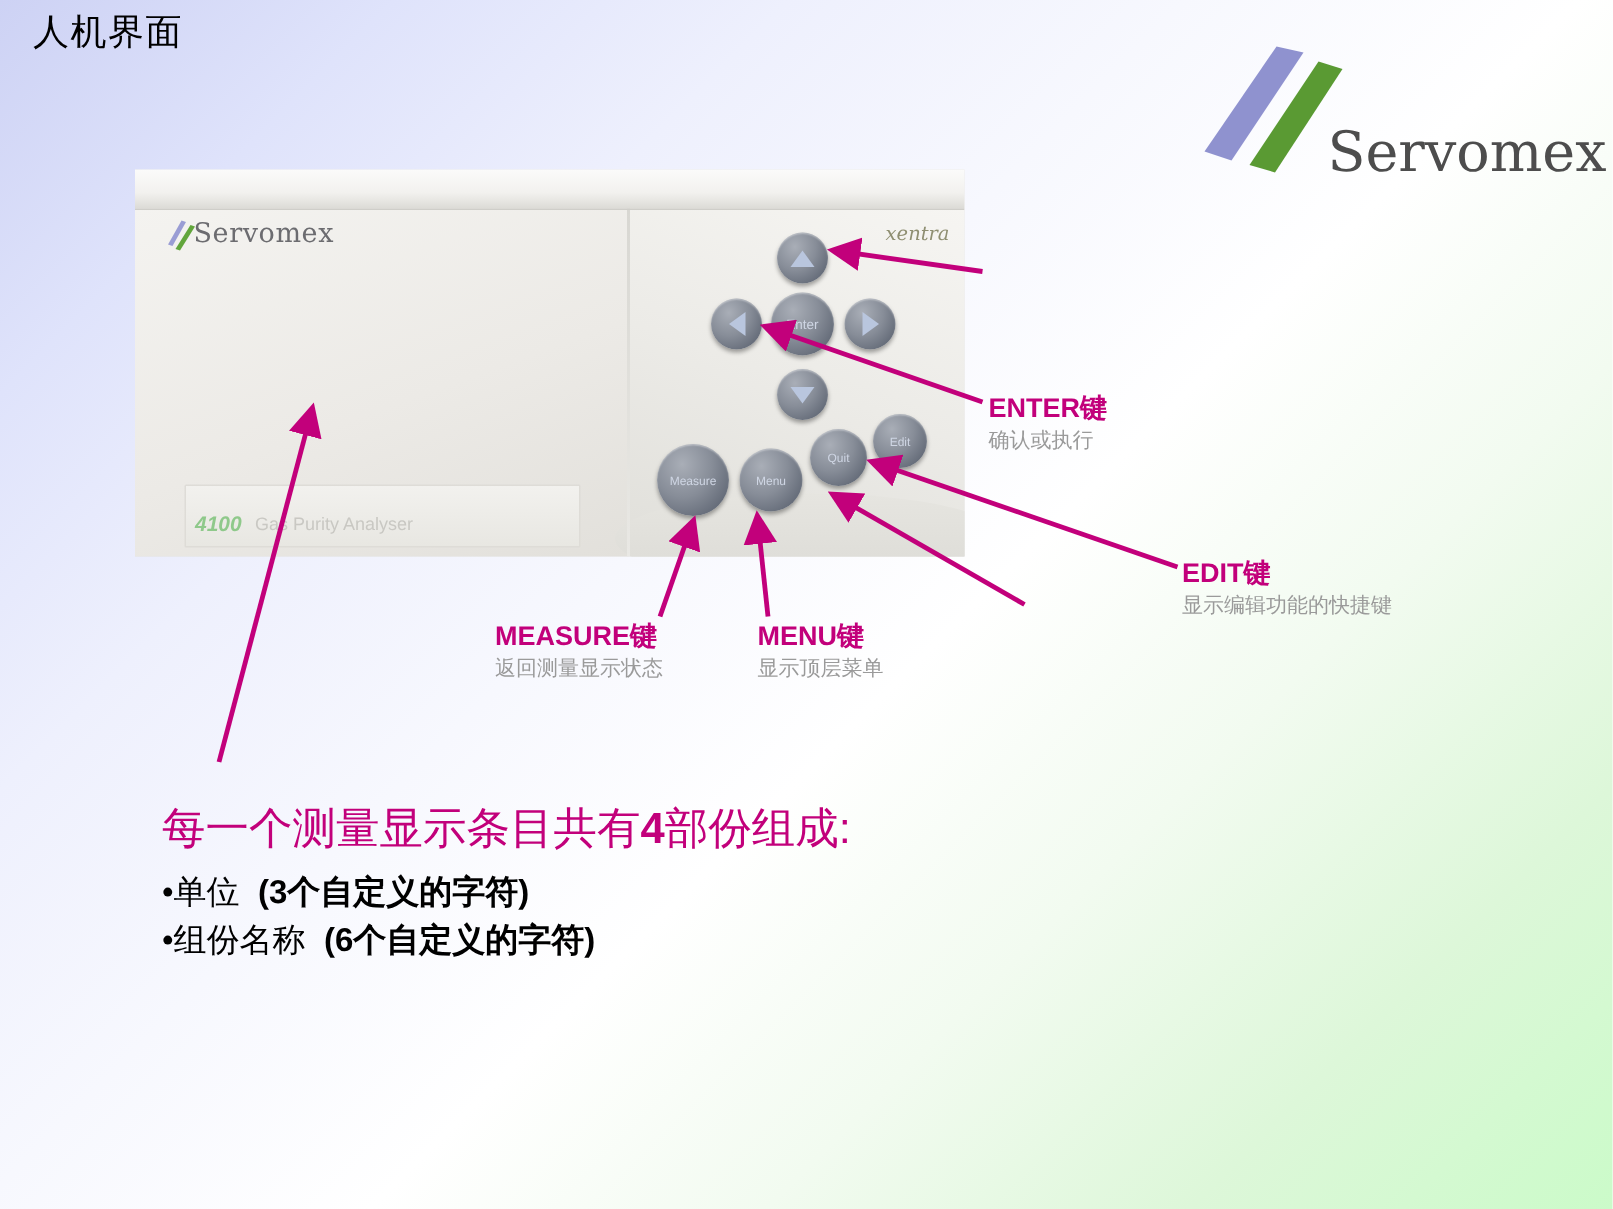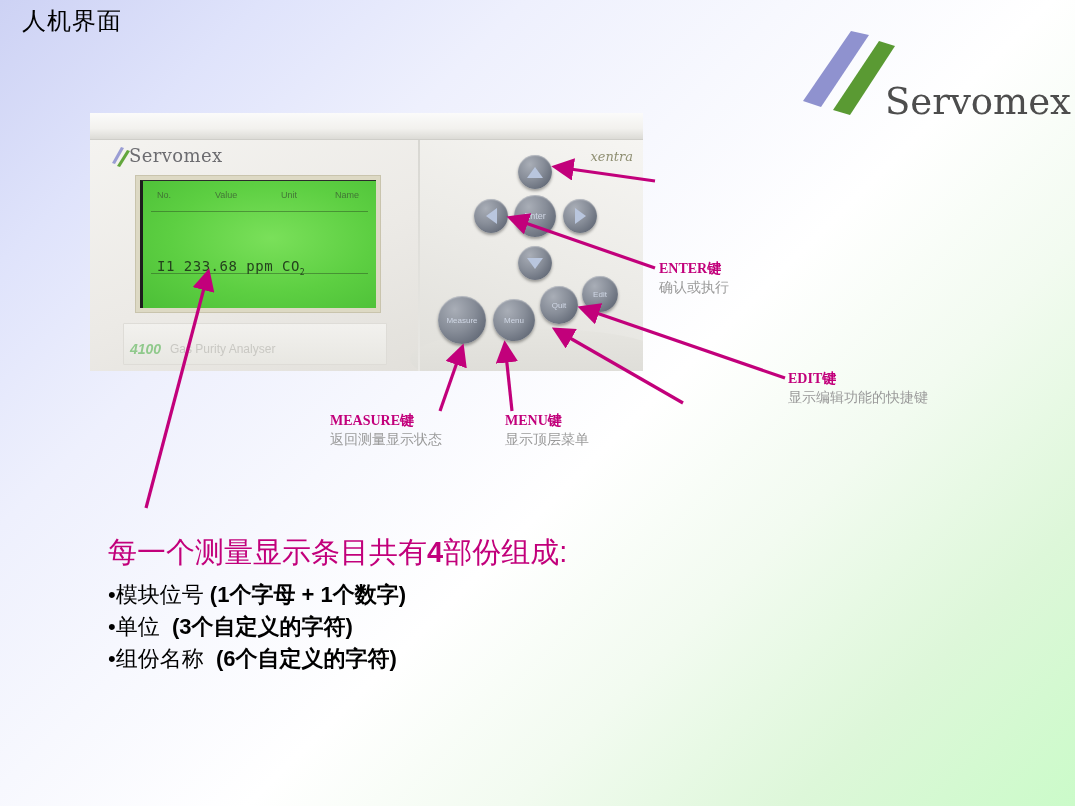--- a/index.html
+++ b/index.html
@@ -218,23 +218,23 @@
     width: 0; height: 0;
   }
   .tri-up    { border-left: 8px solid transparent; border-right: 8px solid transparent; border-bottom: 11px solid #b9c6de; }
   .tri-down  { border-left: 8px solid transparent; border-right: 8px solid transparent; border-top: 11px solid #b9c6de; }
   .tri-left  { border-top: 8px solid transparent; border-bottom: 8px solid transparent; border-right: 11px solid #b9c6de; }
   .tri-right { border-top: 8px solid transparent; border-bottom: 8px solid transparent; border-left: 11px solid #b9c6de; }
 
   
   .callout { position: absolute; }
   .co-title {
-    font-family: Liberation Serif, serif;
+    font-family: Liberation Sans, sans-serif;
     font-weight: bold;
-    font-size: 14px;
+    font-size: 18px;
     color: #c2007b;
     white-space: nowrap;
   }
   .co-title .cn { color: #c2007b; font-weight: bold; }
   .co-sub {
     font-family: "Liberation Sans", sans-serif;
     font-size: 14px;
     color: #9a9a9a;
     white-space: nowrap;
     margin-top: 1px;
@@ -301,36 +301,20 @@
     <div class="dev-split"></div>
     <div class="dev-topbar"></div>
 
     <svg class="dev-brand-mark" viewBox="0 0 22 22">
       <path d="M11 1 L14 2 L5 18 L2 17 Z" fill="#9a9dd4"></path>
       <path d="M17 4 L20 5 L10 21 L7 20 Z" fill="#62a63c"></path>
     </svg>
     <div class="dev-brand">Servomex</div>
     <div class="dev-model">xentra</div>
 
-    <div class="lcd-frame">
-      <div class="lcd">
-        <div class="lcd-head">
-          <span style="left:14px;">No.</span>
-          <span style="left:72px;">Value</span>
-          <span style="left:138px;">Unit</span>
-          <span style="left:192px;">Name</span>
-        </div>
-        <div class="lcd-rule" style="top:30px;"></div>
-        <div class="lcd-rows">
-          <div><span>I1 233.68 ppm CO</span><sub>2</sub></div>
-          
-        </div>
-        <div class="lcd-rule" style="top:92px;"></div>
-      </div>
-    </div>
 
     <div class="dev-footplate"></div>
     <div class="dev-4100">4100</div>
     <div class="dev-analyser">Gas Purity Analyser</div>
 
     <div class="key key-arrow" style="left:428px; top:42px;">
       <div class="tri tri-up"></div>
     </div>
     <div class="key key-arrow" style="left:384px; top:86px;">
       <div class="tri tri-left"></div>
@@ -400,23 +384,20 @@
   <div class="callout" style="left:505px; top:412px;">
     <div class="co-title"><span>MENU</span><span class="cn">键</span></div>
     <div class="co-sub">显示顶层菜单</div>
   </div>
 
 
   <div id="body-block">
     <div id="body-heading"><span>每一个测量显示条目共有</span><b>4</b><span>部份组成:</span></div>
 
     <div class="bullet-line">
-      <span class="dot">•</span><span>模块位号</span>&nbsp;<b>(1个字母 + 1个数字)</b>
-    </div>
-    <div class="bullet-line">
       <span class="dot">•</span><span>单位</span>&nbsp;&nbsp;<b>(3个自定义的字符)</b>
     </div>
     <div class="bullet-line">
       <span class="dot">•</span><span>组份名称</span>&nbsp;&nbsp;<b>(6个自定义的字符)</b>
     </div>
   </div>
 
 </div>
 
 </body></html>

